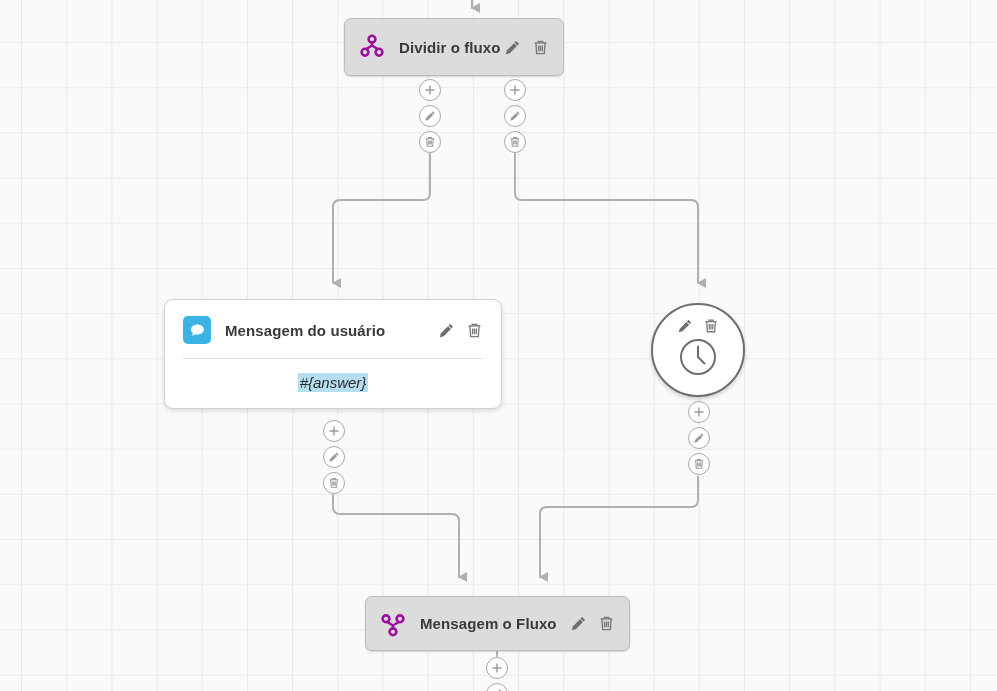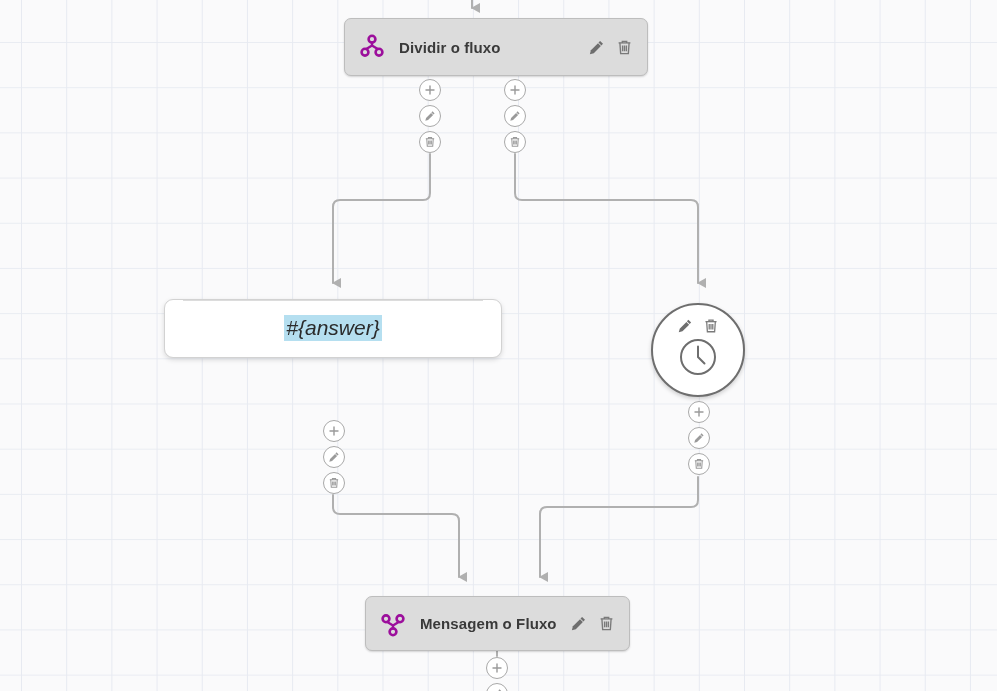--- a/index.html
+++ b/index.html
@@ -88,21 +88,21 @@
     margin: 0 18px;
   }
   .node-body {
     display: flex;
     align-items: center;
     justify-content: center;
     padding: 14px 18px 16px 18px;
   }
   .var-chip {
     font-style: italic;
-    font-size: 21px;
+    font-size: 15px;
     color: #2b2b2b;
     background: #b5dff0;
     padding: 1px 2px;
     white-space: nowrap;
   }
 
   
   .node-circle {
     position: absolute;
     box-sizing: border-box;
@@ -158,21 +158,21 @@
       <path d="M515,154 L515,193 Q515,200 522,200 L691,200 Q698,200 698,207 L698,283" marker-end="url(#arw)"></path>
 
       <path d="M333,495 L333,507 Q333,514 340,514 L452,514 Q459,514 459,521 L459,577" marker-end="url(#arw)"></path>
 
       <path d="M698,477 L698,500 Q698,507 691,507 L547,507 Q540,507 540,514 L540,577" marker-end="url(#arw)"></path>
 
       <path d="M497,648 L497,656"></path>
     </g>
   </svg>
 
-  <div class="node node-grey" style="left:344px; top:18px; width:304px; height:58px; padding:0 14px;">
+  <div class="node node-grey" style="left:344px; top:18px; width:220px; height:58px; padding:0 14px;">
     <span class="hdr-icon" style="width:26px;height:26px;margin-right:14px;">
       <svg width="26" height="26" viewBox="0 0 26 26" xmlns="http://www.w3.org/2000/svg">
         <g stroke="#9c0f9c" stroke-width="2.4" fill="none">
           <path d="M13,7.5 L13,11.5 M13,11.5 L6.5,15.5 M13,11.5 L19.5,15.5"></path>
         </g>
         <circle cx="13" cy="5.2" r="3.4" fill="none" stroke="#9c0f9c" stroke-width="2.6"></circle>
         <circle cx="6" cy="18.2" r="3.4" fill="none" stroke="#9c0f9c" stroke-width="2.6"></circle>
         <circle cx="20" cy="18.2" r="3.4" fill="none" stroke="#9c0f9c" stroke-width="2.6"></circle>
       </svg>
     </span>
@@ -238,20 +238,47 @@
       <g fill="none" stroke="#9a9a9a" stroke-width="1.5">
         <path d="M2.6,3.9 h11.8"></path>
           <path d="M6.3,3.9 v-1.6 h4.4 v1.6"></path>
         <path d="M3.9,3.9 l0.75,10.7 h7.7 l0.75,-10.7"></path>
         <path d="M6.6,6.4 v5.8 M8.5,6.4 v5.8 M10.4,6.4 v5.8"></path>
       </g>
     </svg>
   </div>
 
   <div class="node node-white" style="left:164px; top:299px; width:338px;">
+    <div class="node-header" style="padding:16px 18px 14px 18px;">
+      <span class="hdr-icon" style="width:28px;height:28px;border-radius:5px;background:#3bb4e5;margin-right:14px;">
+        <svg width="17" height="17" viewBox="0 0 17 17" xmlns="http://www.w3.org/2000/svg">
+          <path d="M8.5,2.6 C12.1,2.6 14.9,4.8 14.9,7.6 C14.9,10.4 12.1,12.6 8.5,12.6
+                   C7.7,12.6 6.9,12.5 6.2,12.3 L3.2,13.9 L3.9,11.3
+                   C2.7,10.4 2.1,9.1 2.1,7.6 C2.1,4.8 4.9,2.6 8.5,2.6 Z" fill="#ffffff"></path>
+        </svg>
+      </span>
+      <span class="node-title">Mensagem do usuário</span>
+      <span class="spacer"></span>
+      <span class="tool-icon" style="margin-right:11px;">
+        <svg width="17" height="17" viewBox="0 0 17 17" xmlns="http://www.w3.org/2000/svg">
+          <path d="M12.1,1.9 l2.9,2.9 -1.6,1.6 -2.9,-2.9 z" fill="#6e6e6e"></path>
+          <path d="M10.0,4.2 l2.9,2.9 -7.1,7.1 -3.9,1.0 1.0,-3.9 z" fill="#6e6e6e"></path>
+        </svg>
+      </span>
+      <span class="tool-icon">
+        <svg width="17" height="17" viewBox="0 0 17 17" xmlns="http://www.w3.org/2000/svg">
+          <g fill="none" stroke="#7a7a7a" stroke-width="1.35">
+            <path d="M2.6,3.9 h11.8"></path>
+              <path d="M6.3,3.9 v-1.6 h4.4 v1.6"></path>
+            <path d="M3.9,3.9 l0.75,10.7 h7.7 l0.75,-10.7"></path>
+            <path d="M6.6,6.4 v5.8 M8.5,6.4 v5.8 M10.4,6.4 v5.8"></path>
+          </g>
+        </svg>
+      </span>
+    </div>
     <div class="node-divider"></div>
     <div class="node-body">
       <span class="var-chip">#{answer}</span>
     </div>
   </div>
 
   <div class="act-btn" style="left:323px; top:420px;">
     <svg width="12" height="12" viewBox="0 0 12 12" xmlns="http://www.w3.org/2000/svg">
       <g stroke="#9a9a9a" stroke-width="1.4" stroke-linecap="round">
           <path d="M6,2 V10 M2,6 H10"></path>

